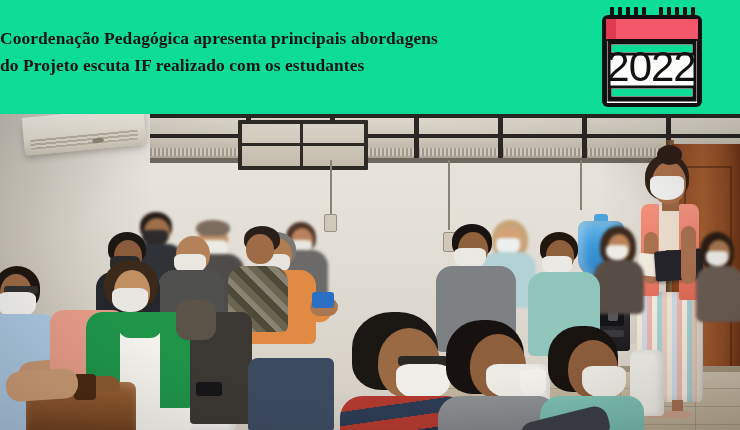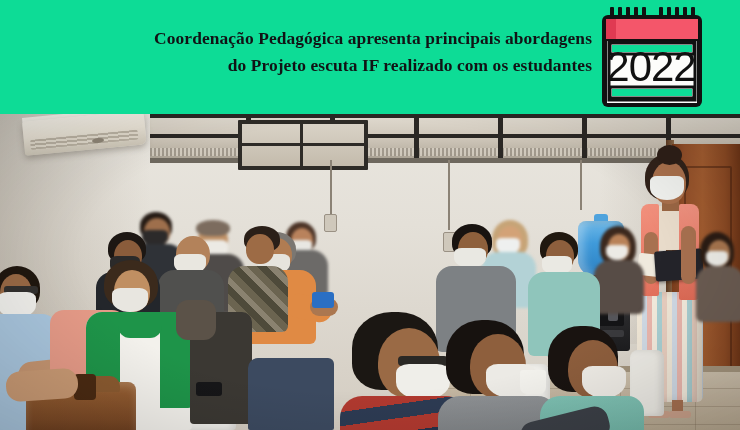--- a/index.html
+++ b/index.html
@@ -14,21 +14,21 @@
   }
 
   
   .banner{
     position:absolute;left:0;top:0;width:740px;height:115px;
     background:#0ddc96;
     overflow:hidden;
   }
   .banner-title{
     position:absolute;left:0;top:25px;width:592px;
-    text-align:right;
+    text-align:left;
     font-family:"Liberation Serif", serif;
     font-weight:bold;
     font-size:17.4px;
     line-height:27px;
     color:#111315;
     letter-spacing:0.1px;
     white-space:pre-line;
   }
 
   

